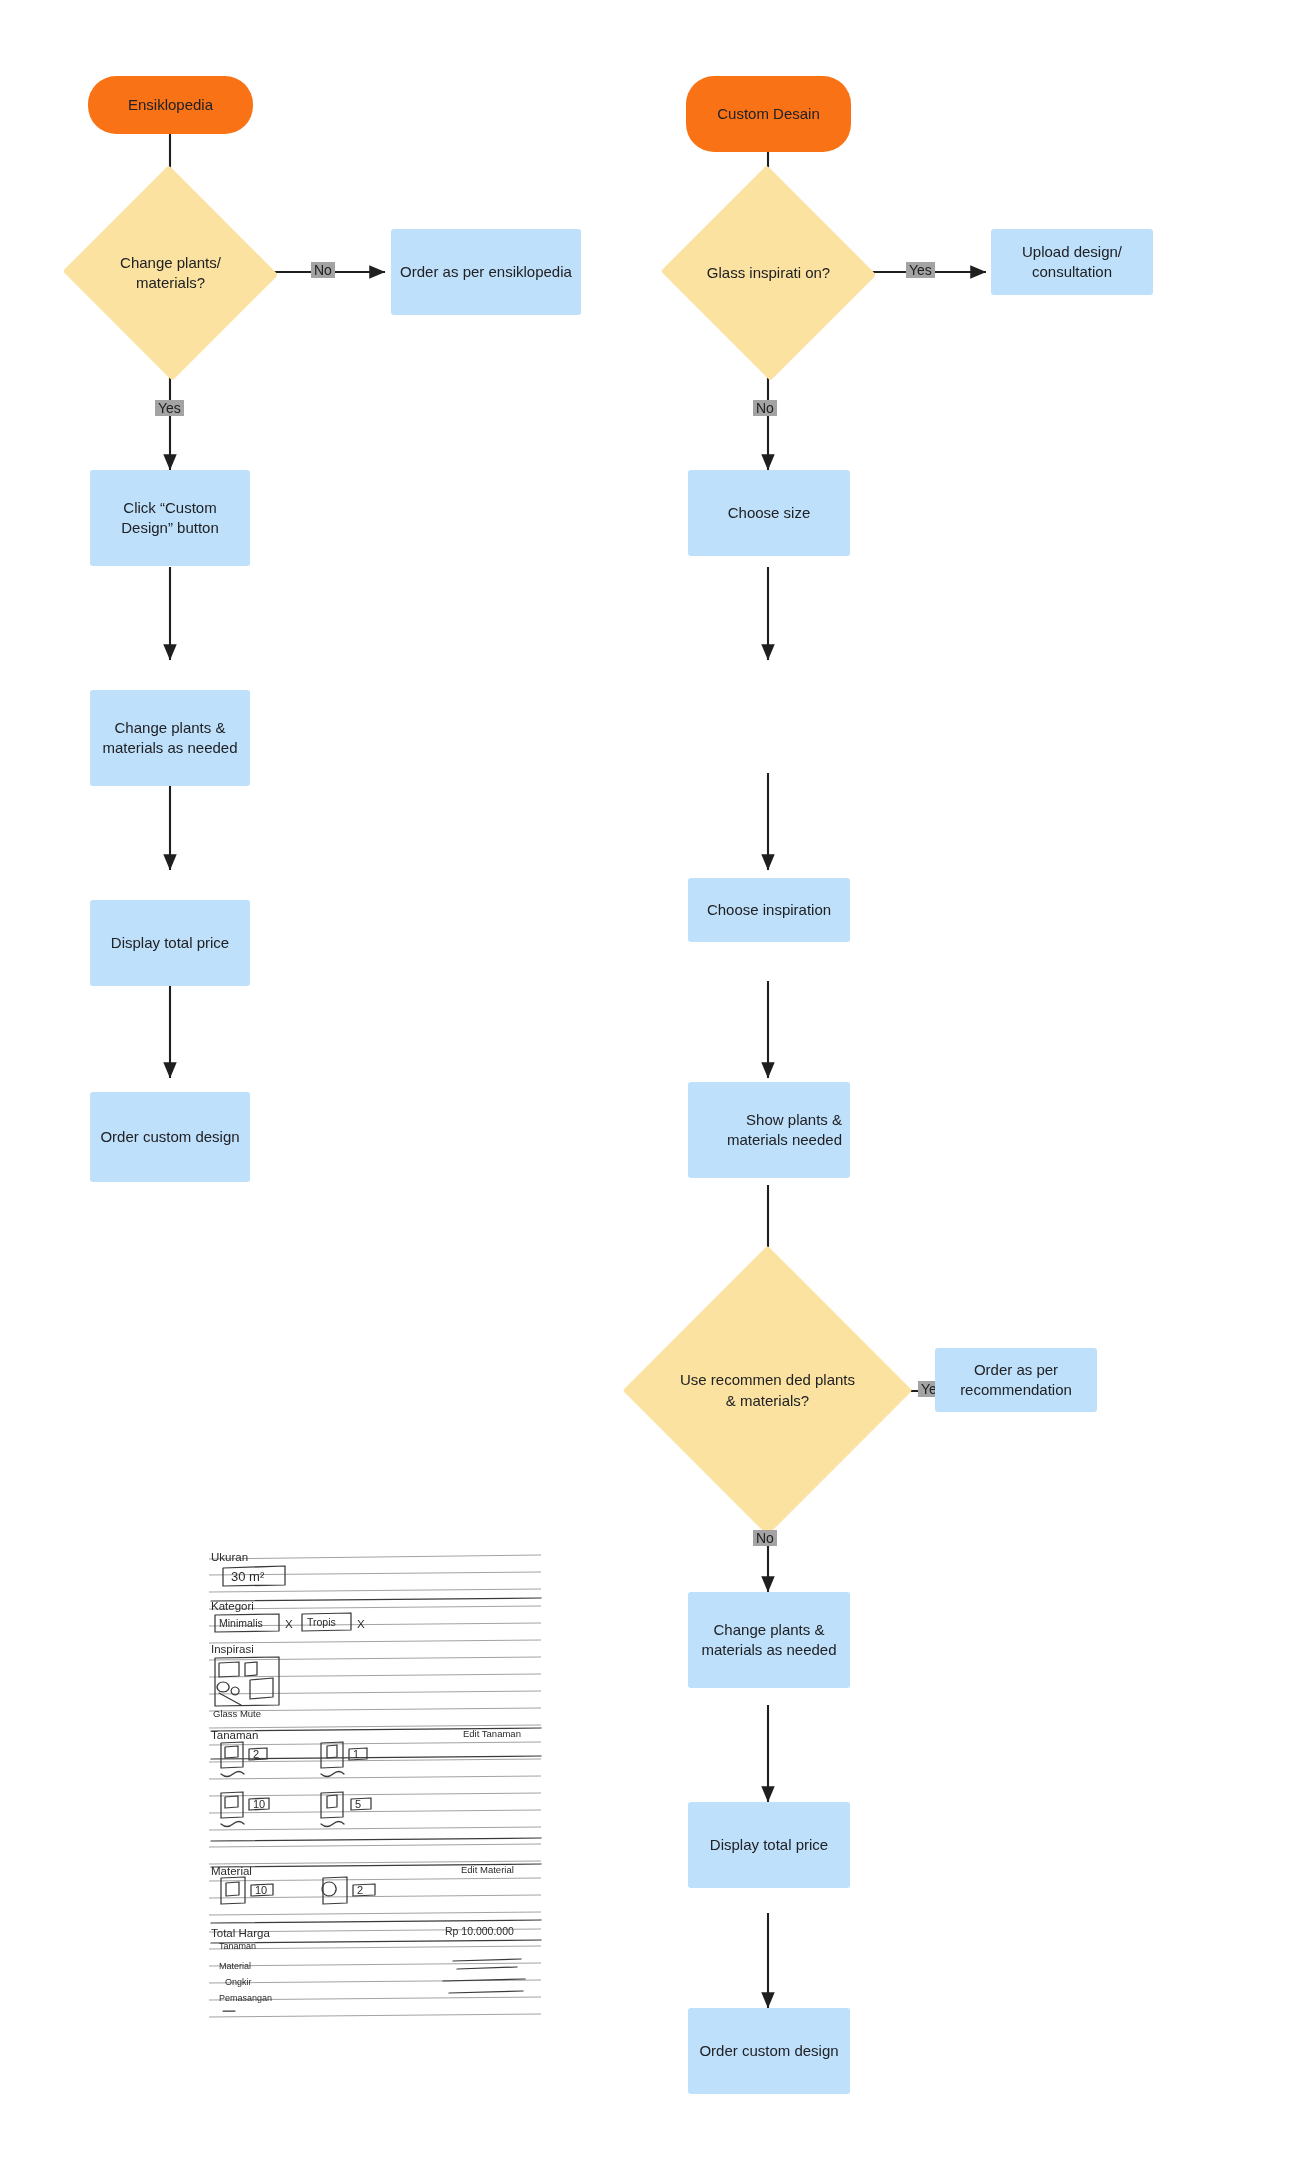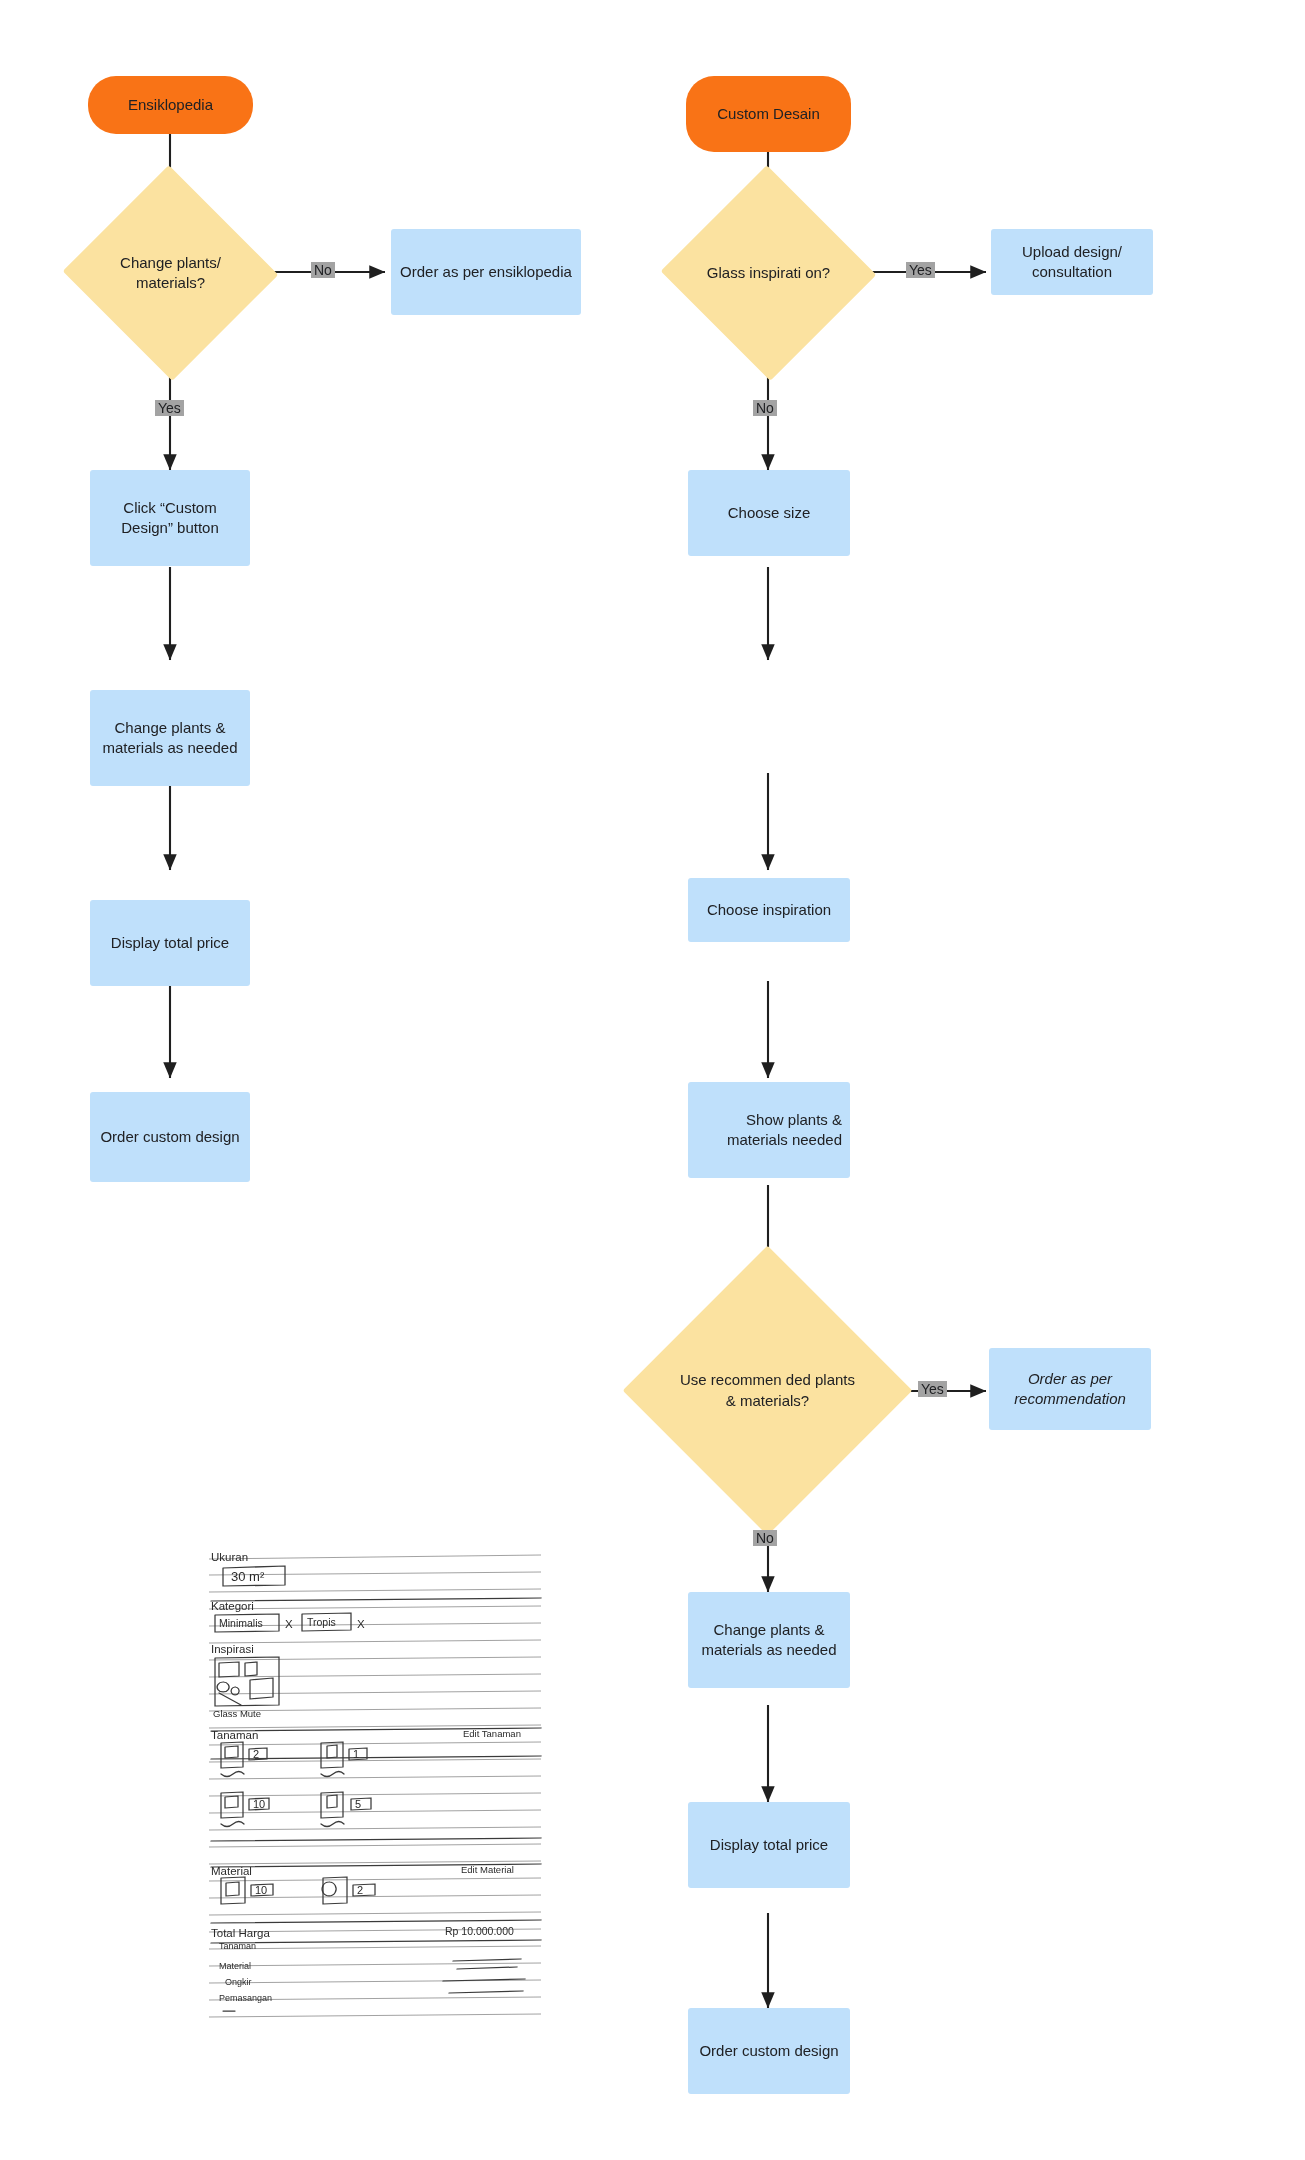--- a/index.html
+++ b/index.html
@@ -172,21 +172,21 @@
   </div>
 
   <div class="diamond-wrap" style="left:665px; top:1288px; width:205px; height:205px;">
     <div class="diamond-shape"></div>
     <div class="diamond-label">Use recommen ded plants &amp; materials?</div>
   </div>
 
   <div class="edge-label" style="left:918px; top:1381px;">Yes</div>
   <div class="edge-label" style="left:753px; top:1530px;">No</div>
 
-  <div class="node rect" style="left:989px; top:1348px; width:162px; height:82px;font-style:italic;">
+  <div class="node rect" style="left:935px; top:1348px; width:162px; height:64px;">
     <span>Order as per recommendation</span>
   </div>
 
   <div class="node rect" style="left:688px; top:1592px; width:162px; height:96px;">
     <span>Change plants &amp; materials as needed</span>
   </div>
 
   <div class="node rect" style="left:688px; top:1802px; width:162px; height:86px;">
     <span>Display total price</span>
   </div>

